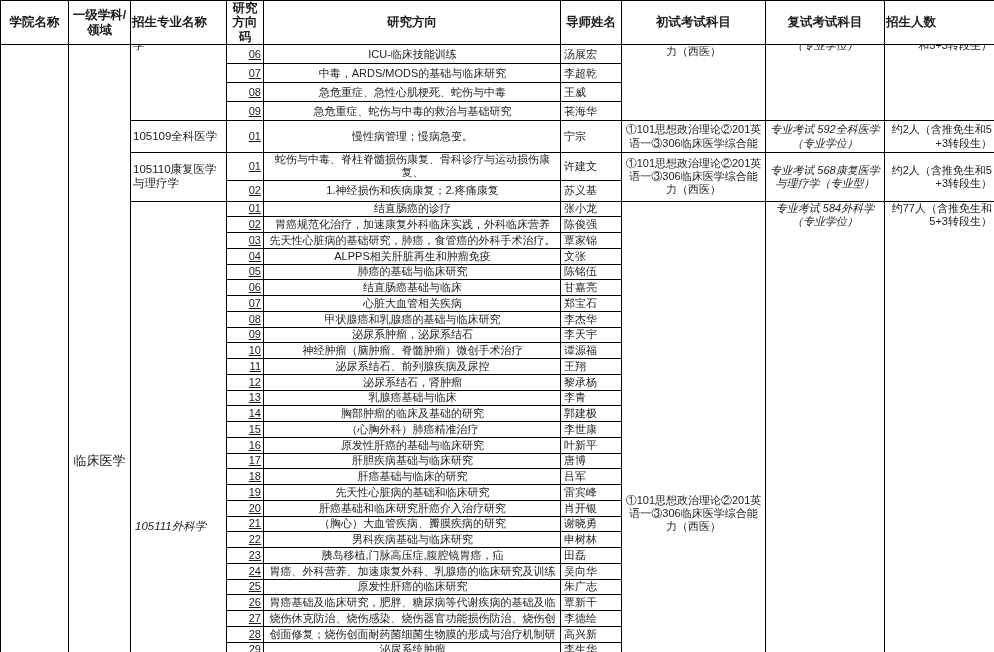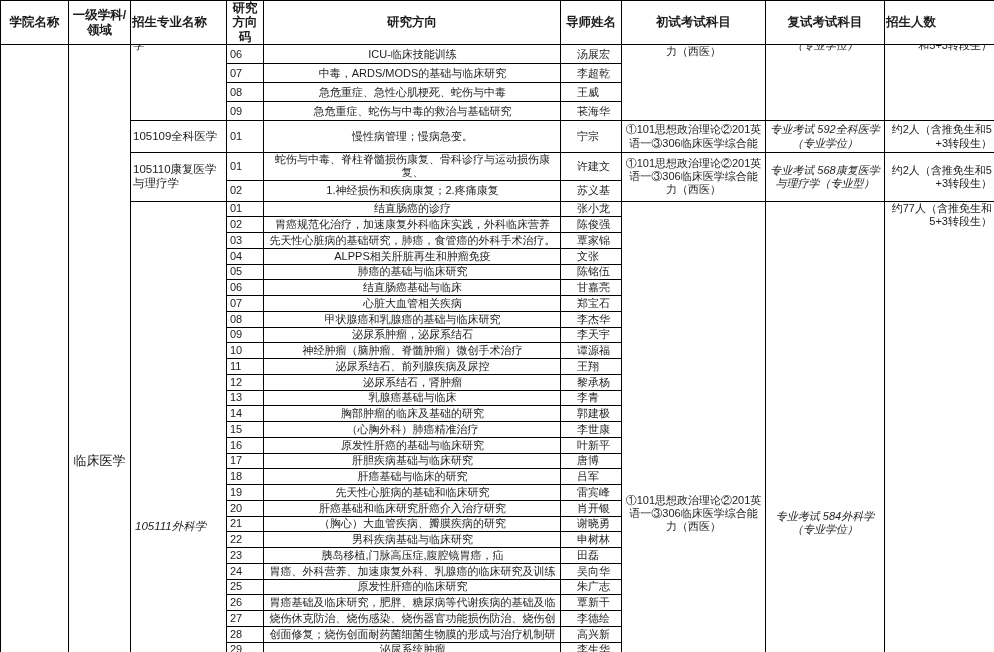--- a/index.html
+++ b/index.html
@@ -10,43 +10,43 @@
         font-size:11px;line-height:1.2;vertical-align:middle;
         word-break:break-all;}
   thead tr{height:44px;}
   th{font-weight:700;font-size:12.5px;text-align:center;line-height:1.15;padding:0 1px;}
   th.th-left{text-align:left;margin-left:26px;}
   
   tr.sec0{height:19px;}
   tr.sec1{height:32px;}
   tr.sec2{height:21px;}
   tr.sec3{height:15.76px;}
-  td.cell-code{text-align:left;padding-left:3px;}
+  td.cell-code{text-align:right;padding-left:3px;text-decoration:underline;}
   td.cell-direction{text-align:center;padding-left:3px;}
-  td.cell-tutor{text-align:left;padding-left:16px;}
+  td.cell-tutor{text-align:left;padding-left:3px;}
   td.col-college{vertical-align:top;}
   td.col-discipline{vertical-align:top;text-align:center;}
   .discipline-label{margin-top:408px;font-size:13px;}
   td.cell-major{vertical-align:middle;text-align:left;font-size:11.5px;}
   td.major-sec0{vertical-align:top;}
   td.major-sec3{vertical-align:top;}
   .major-sec3-label{margin-top:318px;padding-left:2px;font-style:italic;}
   td.cell-exam1{text-align:center;}
   td.cell-exam2{text-align:center;font-style:italic;}
   td.cell-quota{text-align:right;padding-left:3px;}
   
   td.exam1-sec0{vertical-align:top;text-align:center;}
   td.exam2-sec0,td.quota-sec0{vertical-align:top;}
   .cliph{display:block;height:11px;overflow:hidden;}
   .clipinner{display:block;margin-top:-6px;}
   td.exam2-sec0 .cliph{text-align:center;}
   
   td.exam1-sec3,td.exam2-sec3,td.quota-sec3,td.col-college,td.col-discipline{vertical-align:top;}
   .exam1-sec3-inner{margin-top:292px;}
-  .exam2-sec3-inner{margin-top:308px;}
+  .exam2-sec3-inner{}
   .quota-sec3-inner{}
 </style>
 </head>
 <body>
 
 <table>
   <colgroup>
     <col style="width:68px">
       <col style="width:62px">
       <col style="width:96px">

